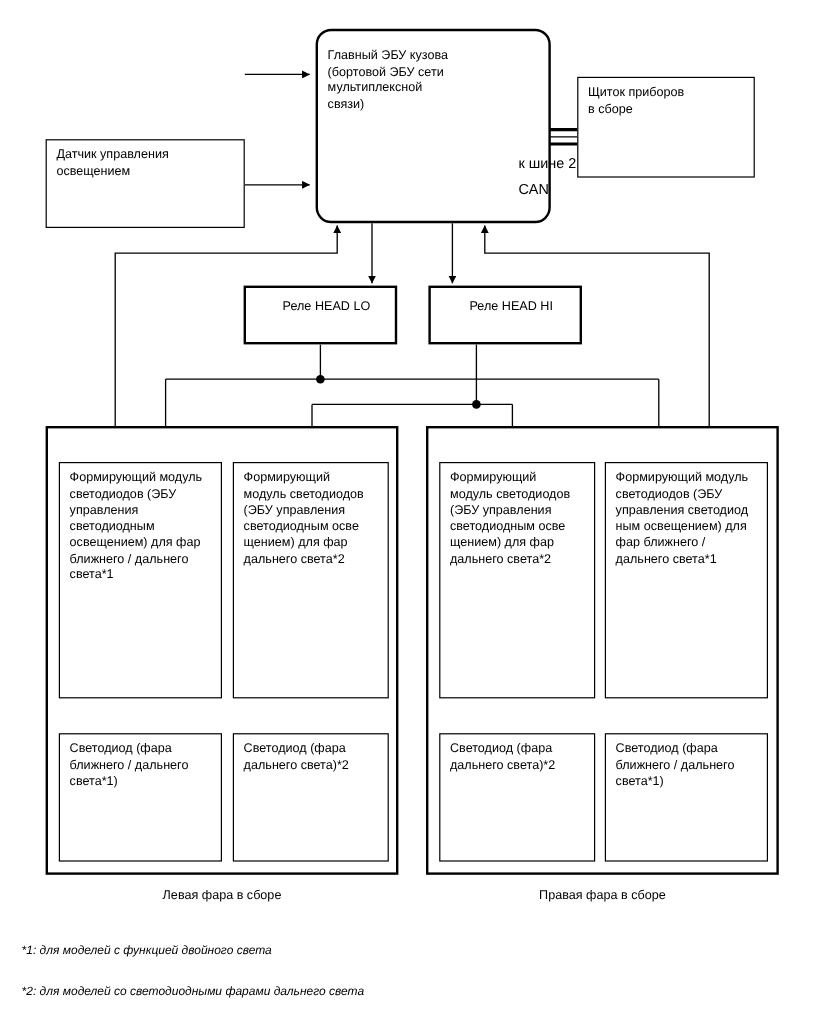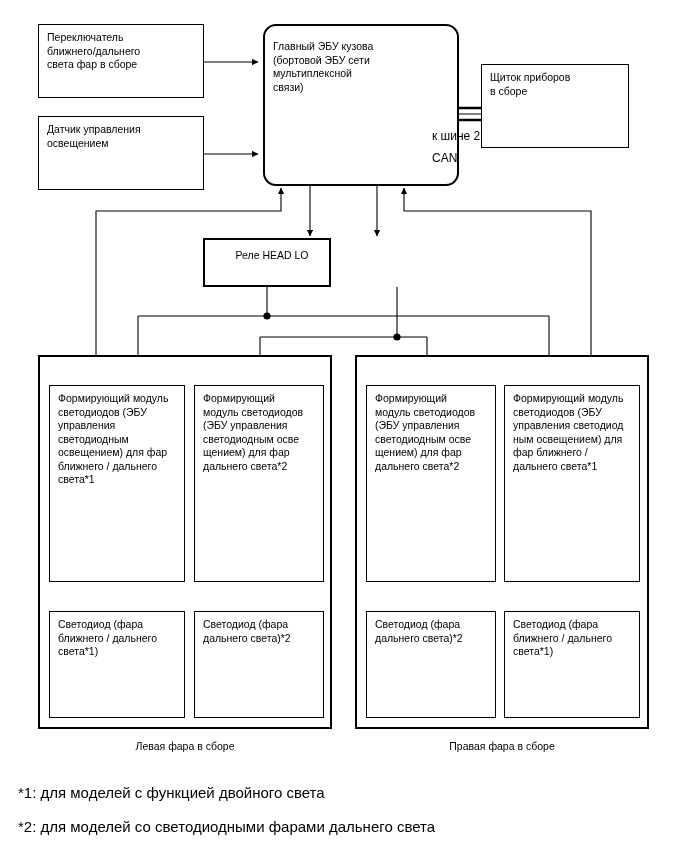--- a/index.html
+++ b/index.html
@@ -62,23 +62,24 @@
   }
   .caption {
     position: absolute;
     font-size: 10.5px;
     line-height: 13px;
     text-align: center;
     white-space: nowrap;
   }
   .footnote {
     position: absolute;
-    font-size: 15px;
+    font-size: 10px;
     line-height: 14px;
     white-space: nowrap;
+    font-style: italic;
   }
   .can-label {
     position: absolute;
     font-size: 12px;
     line-height: 22px;
     white-space: pre-line;
   }
 </style>
 </head>
 <body>
@@ -130,25 +131,20 @@
     <circle cx="267" cy="316" r="3.6" fill="#000"></circle>
     <circle cx="397" cy="337" r="3.6" fill="#000"></circle>
 
     <g stroke="#000" fill="none">
       <path d="M 429 108 L 482 108" stroke-width="2.6"></path>
       <path d="M 429 114 L 482 114" stroke-width="1.1"></path>
       <path d="M 429 120 L 482 120" stroke-width="2.6"></path>
     </g>
   </svg>
 
-  <div class="box thin" style="left:38px; top:24px; width:166px; height:74px;">
-    <div class="box-label">Переключатель
-ближнего/дальнего
-света фар в сборе</div>
-  </div>
 
   <div class="box thin" style="left:38px; top:116px; width:166px; height:74px;">
     <div class="box-label">Датчик управления
 освещением</div>
   </div>
 
   <div class="box rounded" style="left:263px; top:24px; width:196px; height:162px;">
     <div class="box-label" style="top:14px;">Главный ЭБУ кузова
 (бортовой ЭБУ сети
 мультиплексной
@@ -160,20 +156,23 @@
 в сборе</div>
   </div>
 
   <div class="can-label" style="left:432px; top:125px;">к шине 2
 CAN</div>
 
   <div class="box" style="left:203px; top:238px; width:128px; height:49px;">
     <div class="box-label center">Реле HEAD LO</div>
   </div>
 
+  <div class="box" style="left:357px; top:238px; width:128px; height:49px;">
+    <div class="box-label center">Реле HEAD HI</div>
+  </div>
 
   <div class="container-box" style="left:38px; top:355px; width:294px; height:374px;"></div>
 
   <div class="box thin" style="left:49px; top:385px; width:136px; height:197px;">
     <div class="box-label">Формирующий модуль
 светодиодов (ЭБУ
 управления
 светодиодным
 освещением) для фар
 ближнего / дальнего

